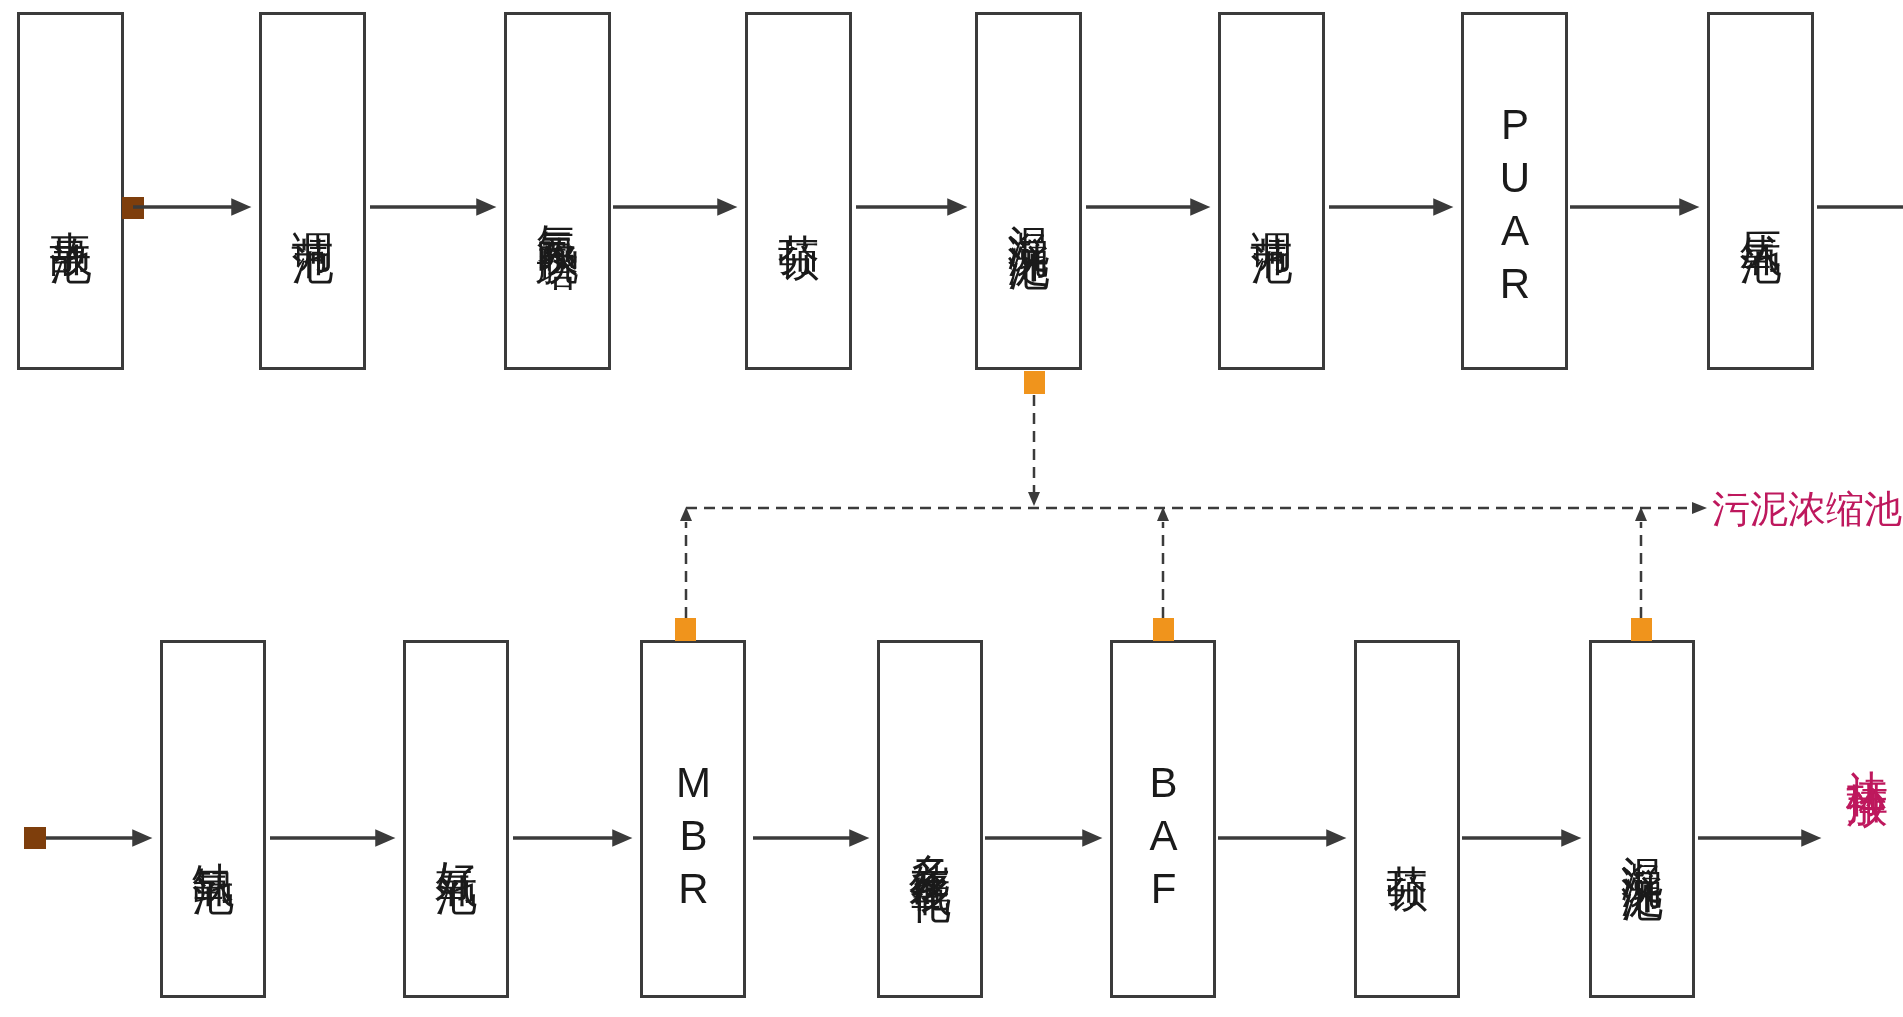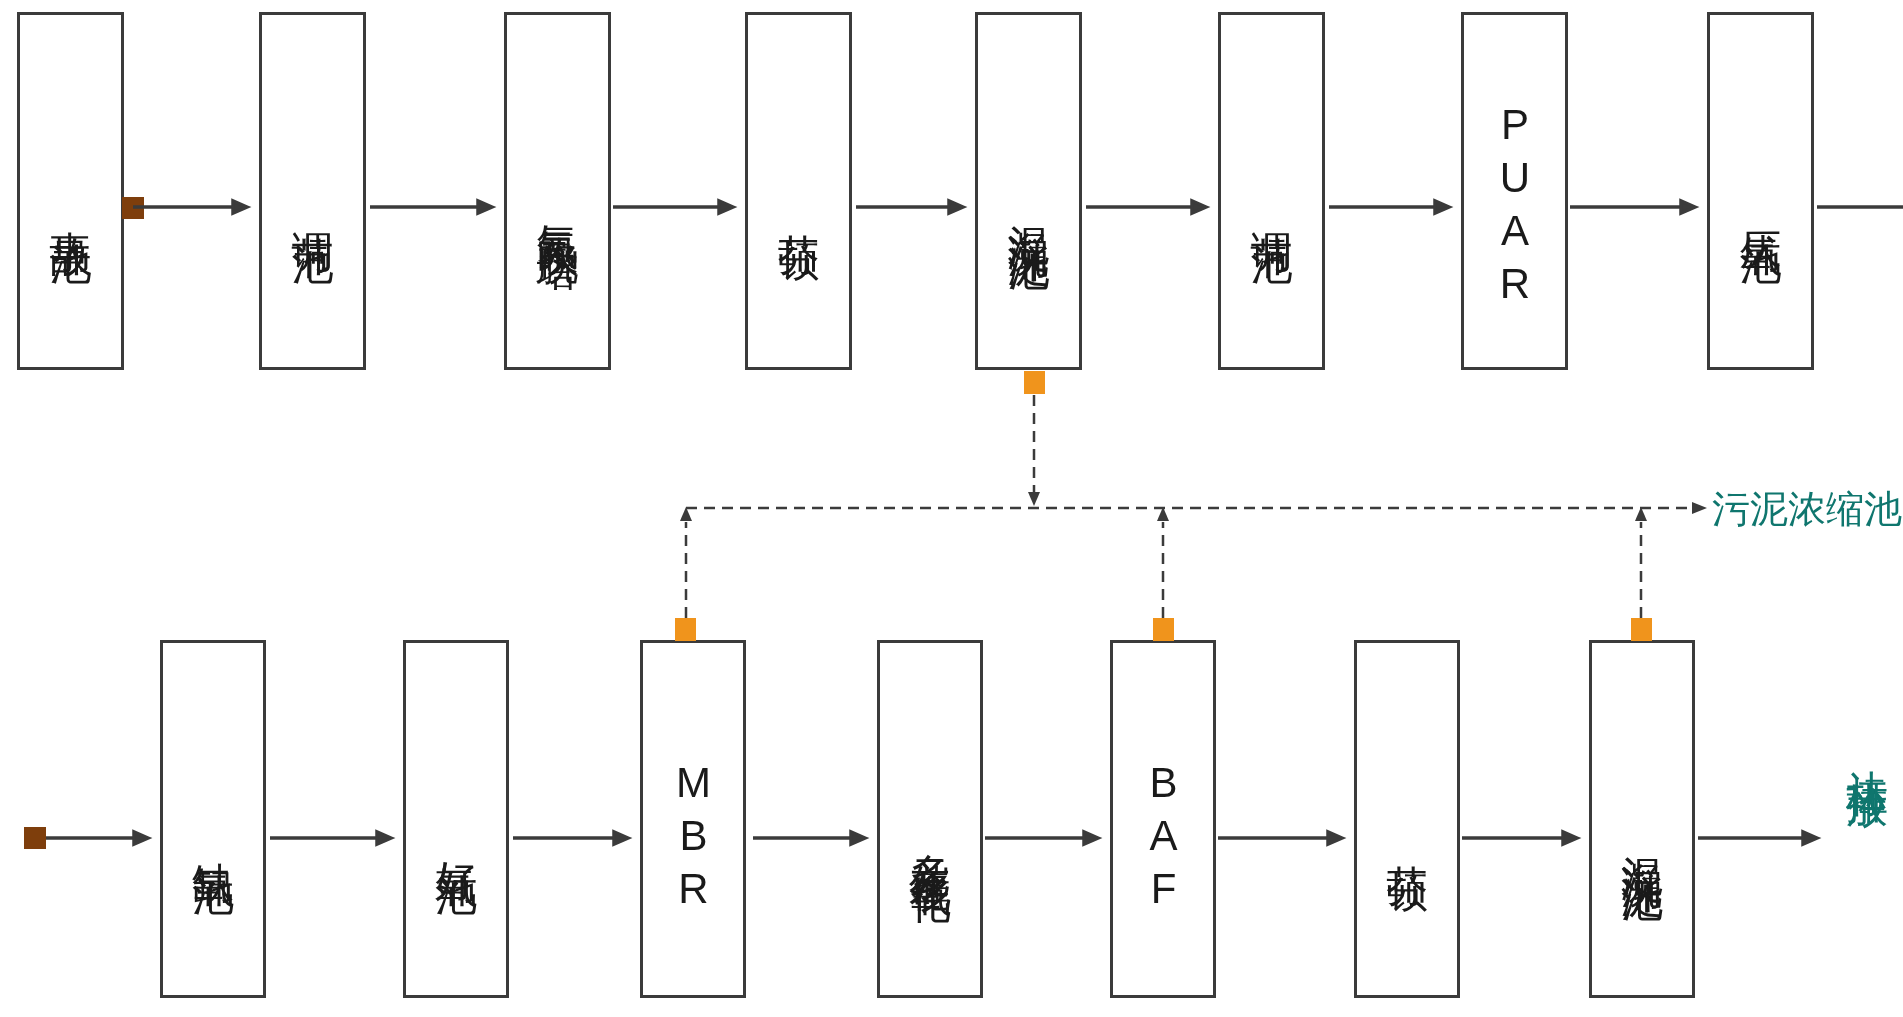--- a/index.html
+++ b/index.html
@@ -29,21 +29,21 @@
     font-size:42px;
     letter-spacing:6px;
     color:#1a1a1a;
     line-height:1;
     white-space:nowrap;
   }
   .box.top .vtext{transform:translateY(16px);}
   .box.bottom .vtext{transform:translateY(19px);}
   .floating-label{
     position:absolute;
-    color:#0f766e;
+    color:#be185d;
   }
   #sludge-label{
     left:1712px;
     top:484px;
     font-size:38px;
     letter-spacing:0px;
     white-space:nowrap;
   }
   #discharge-label{
     left:1846px;

